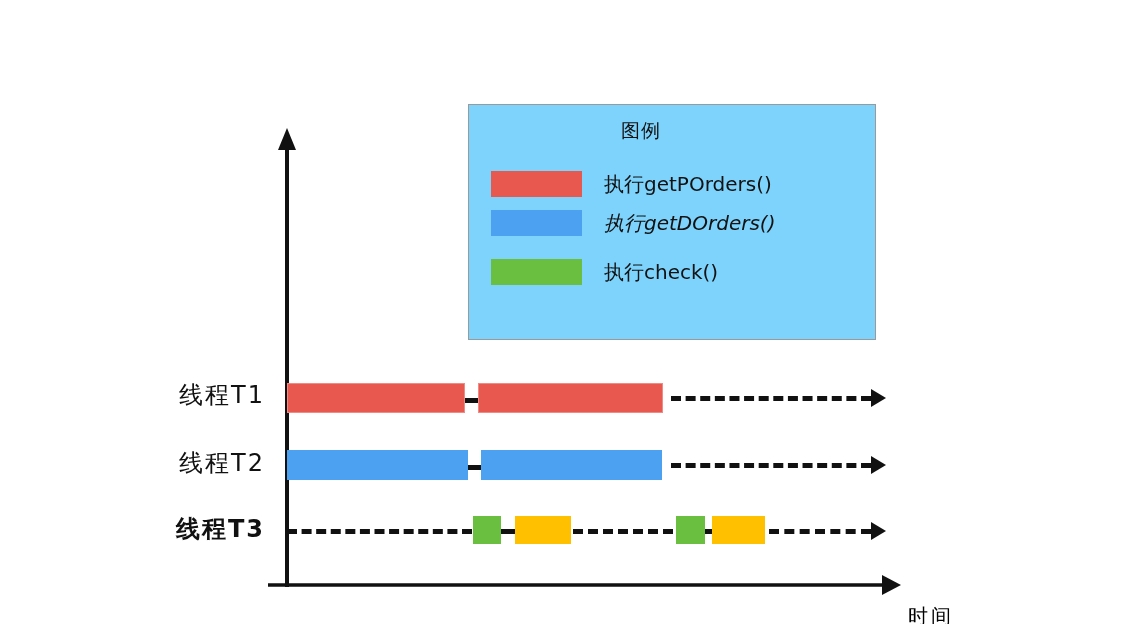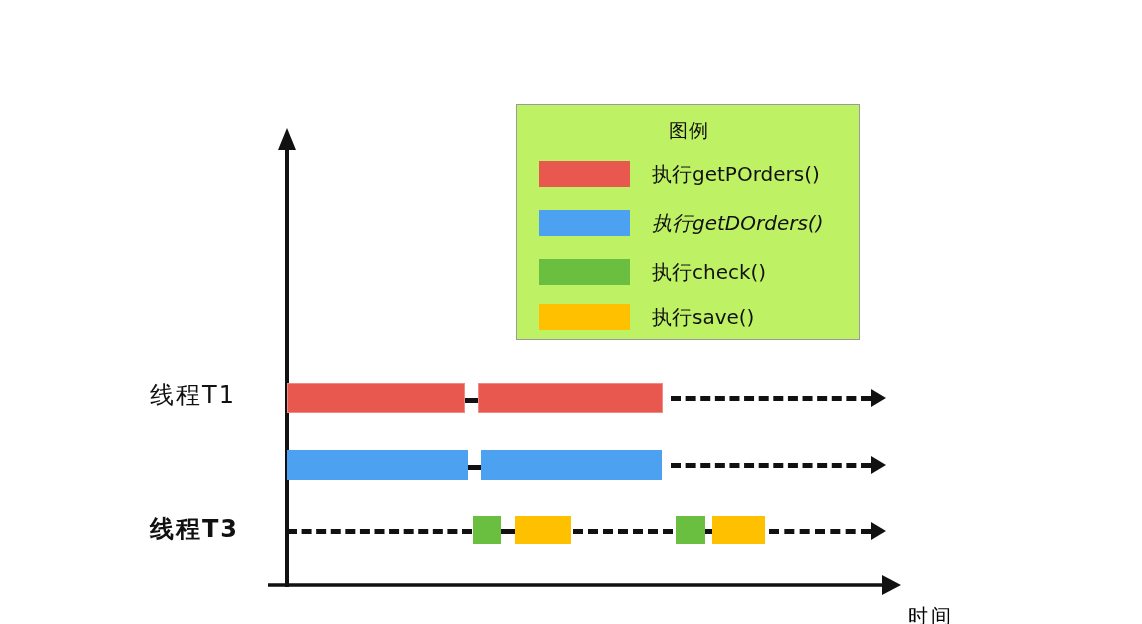--- a/index.html
+++ b/index.html
@@ -30,26 +30,25 @@
     width: 1142px;
     height: 624px;
     pointer-events: none;
   }
 
   
   .legend-box {
     position: absolute;
     left: 468px;
     top: 104px;
-    width: 344px;
+    width: 408px;
     height: 236px;
     border: 1.6px solid #9a9a9a;
-    background: #bef264;
+    background: #7dd3fc;
     box-sizing: border-box;
-    margin-left: 48px;
   }
   .legend-title {
     position: absolute;
     left: 0;
     top: 13px;
     width: 344px;
     text-align: center;
     font-size: 19px;
     letter-spacing: 1px;
     color: #111;
@@ -77,21 +76,21 @@
     color: #111;
   }
 
   
   .row-label {
     position: absolute;
     font-size: 24px;
     letter-spacing: 2px;
     white-space: nowrap;
     color: #111;
-    text-align: left;
+    text-align: right;
   }
 
   .bar {
     position: absolute;
     box-sizing: border-box;
   }
 
   .dash-line {
     position: absolute;
     height: 0;
@@ -130,49 +129,46 @@
     <line x1="268" y1="585" x2="888" y2="585" stroke="#111111" stroke-width="3.5"></line>
 
     <polygon points="901,585 882,575 882,595" fill="#111111"></polygon>
   </svg>
 
   <div class="axis-label" style="left:908px; top:570px;">时间</div>
 
   <div class="legend-box">
     <div class="legend-title">图例</div>
 
-    <div class="legend-row" style="top:54px;padding-left:32px;">
+    <div class="legend-row" style="top:64px;padding-left:32px;">
       <div class="legend-swatch" style="background:#E8584F;"></div>
       <div class="legend-label">执行getPOrders()</div>
     </div>
 
     <div class="legend-row" style="top:103px;font-style:italic;">
       <div class="legend-swatch" style="background:#4CA2F0;"></div>
       <div class="legend-label">执行getDOrders()</div>
     </div>
 
     <div class="legend-row" style="top:152px;text-align:center;">
       <div class="legend-swatch" style="background:#6ABF40;"></div>
       <div class="legend-label">执行check()</div>
     </div>
 
-    <div class="legend-row" style="top:197px;">
-      <div class="legend-swatch" style="background:#FFC000;"></div>
-      <div class="legend-label">执行save()</div>
-    </div>
   </div>
 
   <div class="row-label" style="left:150px; top:379px; width:115px;">线程T1</div>
 
   <div class="bar" style="left:287px; top:383px; width:178px; height:30px; background:#E8584F; border:1px solid #F08A85;"></div>
   <div class="dash-line" style="left:465px; top:398px; width:13px;"></div>
   <div class="bar" style="left:478px; top:383px; width:185px; height:30px; background:#E8584F; border:1px solid #F08A85;"></div>
   <div class="dash-line" style="left:671px; top:396px; width:200px;"></div>
   <div class="arrow-head" style="left:871px; top:389px;"></div>
 
+  <div class="row-label" style="left:150px; top:447px; width:115px;">线程T2</div>
 
   <div class="bar" style="left:287px; top:450px; width:181px; height:30px; background:#4CA2F0;"></div>
   <div class="dash-line" style="left:468px; top:465px; width:13px;"></div>
   <div class="bar" style="left:481px; top:450px; width:181px; height:30px; background:#4CA2F0;"></div>
   <div class="dash-line" style="left:671px; top:463px; width:200px;"></div>
   <div class="arrow-head" style="left:871px; top:456px;"></div>
 
   <div class="row-label" style="left:150px; top:513px; width:115px;font-weight:bold;">线程T3</div>
 
   <div class="dash-line" style="left:287px; top:529px; width:185px;"></div>

